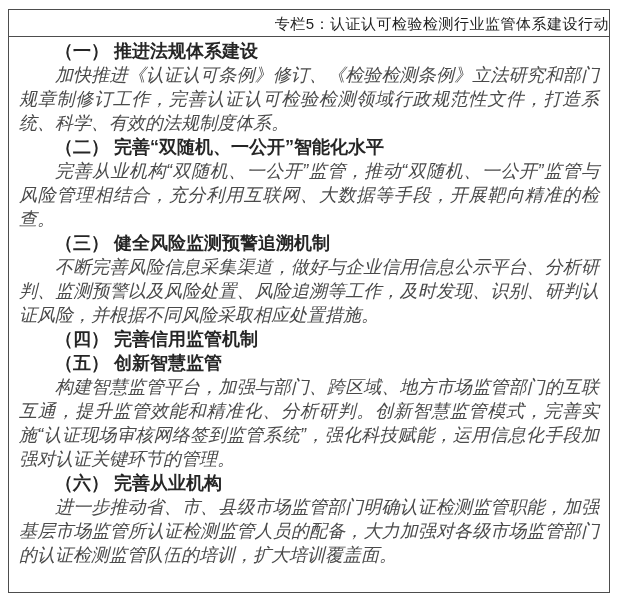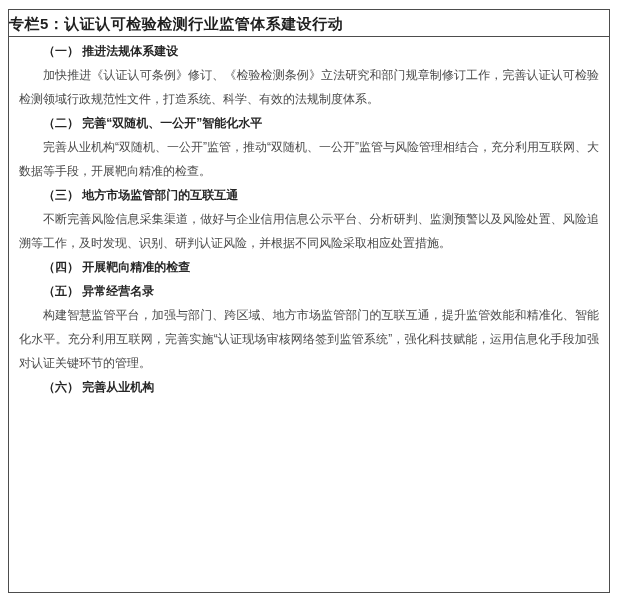--- a/index.html
+++ b/index.html
@@ -23,76 +23,78 @@
   .panel {
     width: 602px;
     height: 584px;
     margin: 9px 8px 0 8px;
     border: 1px solid var(--border-color);
     background: #ffffff;
   }
   .panel-title {
     height: 27px;
     line-height: 27px;
-    text-align: left;
+    text-align: right;
     font-size: 15px;
-    font-weight: bold;
+    font-weight: normal;
     color: var(--title-color);
     border-bottom: 1px solid var(--border-color);
     letter-spacing: 0.5px;
     white-space: nowrap;
     overflow: hidden;
   }
   .panel-content {
     height: 554px;
     padding: 2px 10px 0 10px;
     overflow: hidden;
   }
   .panel-content p {
     margin: 0;
-    font-size: 12px;
+    font-size: 18px;
     line-height: 24px;
     text-indent: 2em;
     text-align: justify;
   }
   p.heading {
     font-weight: bold;
     color: var(--heading-color);
   }
   p.para {
     color: var(--body-color);
+    font-style: italic;
   }
 </style>
 </head>
 <body>
 
 <div class="panel">
   <div class="panel-title">专栏5：认证认可检验检测行业监管体系建设行动</div>
   <div class="panel-content" id="panel-content">
   <section class="section">
     <p class="heading">（一） 推进法规体系建设</p>
     <p class="para">加快推进《认证认可条例》修订、《检验检测条例》立法研究和部门规章制修订工作，完善认证认可检验检测领域行政规范性文件，打造系统、科学、有效的法规制度体系。</p>
   </section>
 
   <section class="section">
     <p class="heading">（二） 完善“双随机、一公开”智能化水平</p>
     <p class="para">完善从业机构“双随机、一公开”监管，推动“双随机、一公开”监管与风险管理相结合，充分利用互联网、大数据等手段，开展靶向精准的检查。</p>
   </section>
 
   <section class="section">
-    <p class="heading">（三） 地方市场监管部门的互联互通</p>
+    <p class="heading">（三） 健全风险监测预警追溯机制</p>
     <p class="para">不断完善风险信息采集渠道，做好与企业信用信息公示平台、分析研判、监测预警以及风险处置、风险追溯等工作，及时发现、识别、研判认证风险，并根据不同风险采取相应处置措施。</p>
   </section>
 
   <section class="section">
-    <p class="heading">（四） 开展靶向精准的检查</p>
+    <p class="heading">（四） 完善信用监管机制</p>
   </section>
 
   <section class="section">
-    <p class="heading">（五） 异常经营名录</p>
-    <p class="para">构建智慧监管平台，加强与部门、跨区域、地方市场监管部门的互联互通，提升监管效能和精准化、智能化水平。充分利用互联网，完善实施“认证现场审核网络签到监管系统”，强化科技赋能，运用信息化手段加强对认证关键环节的管理。</p>
+    <p class="heading">（五） 创新智慧监管</p>
+    <p class="para">构建智慧监管平台，加强与部门、跨区域、地方市场监管部门的互联互通，提升监管效能和精准化、分析研判。创新智慧监管模式，完善实施“认证现场审核网络签到监管系统”，强化科技赋能，运用信息化手段加强对认证关键环节的管理。</p>
   </section>
 
   <section class="section">
     <p class="heading">（六） 完善从业机构</p>
+    <p class="para">进一步推动省、市、县级市场监管部门明确认证检测监管职能，加强基层市场监管所认证检测监管人员的配备，大力加强对各级市场监管部门的认证检测监管队伍的培训，扩大培训覆盖面。</p>
   </section>
 </div>
 </div>
 
 </body></html>

